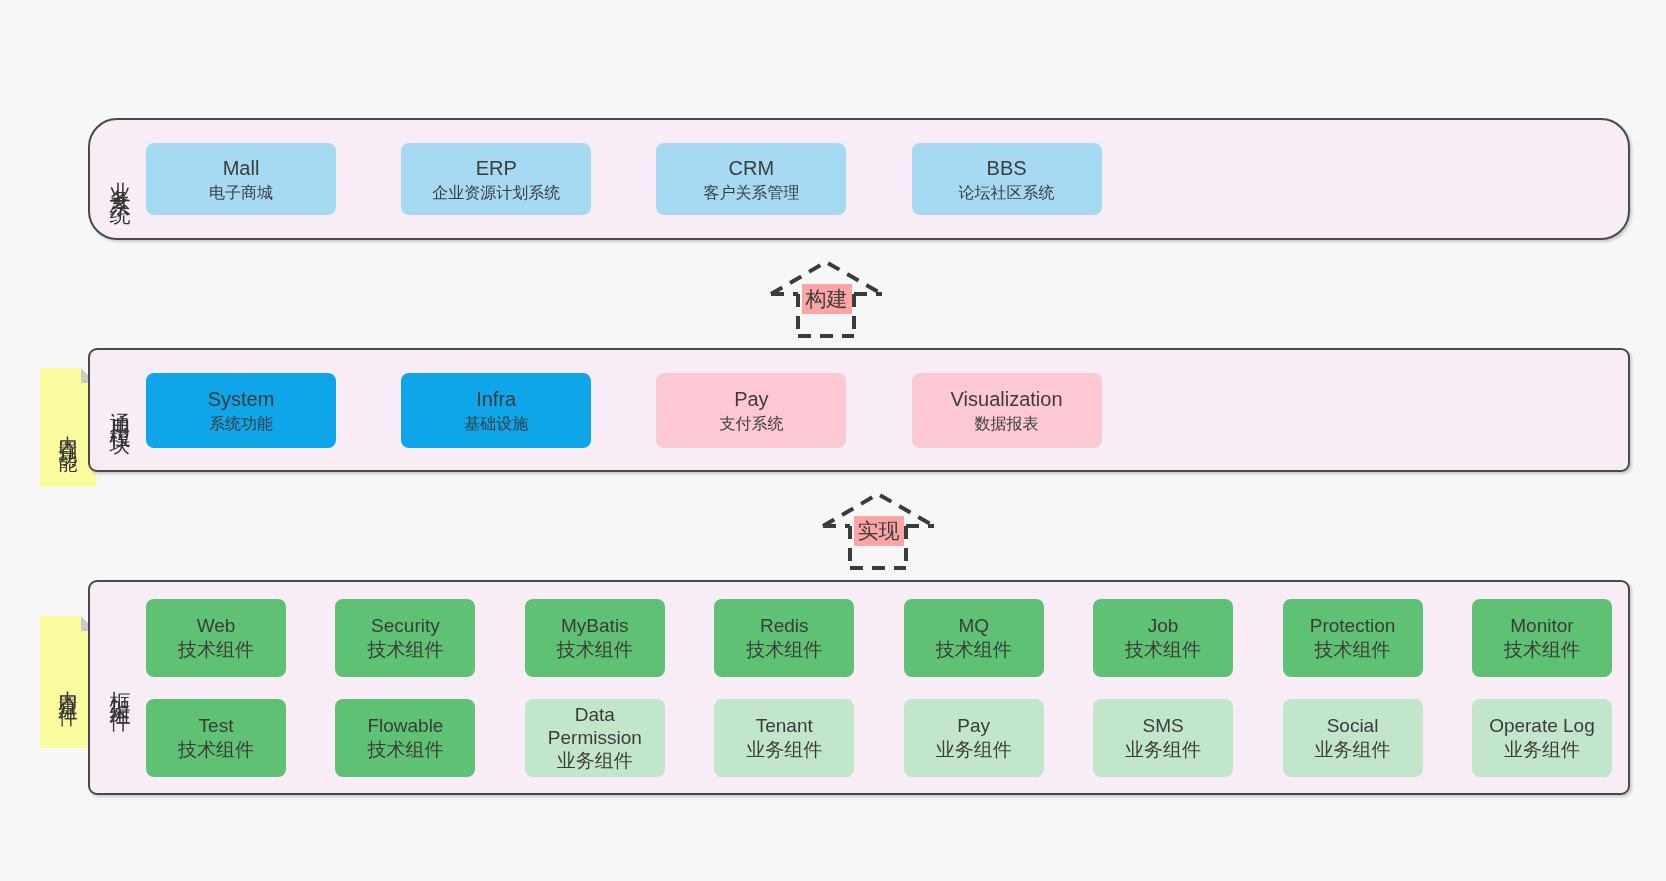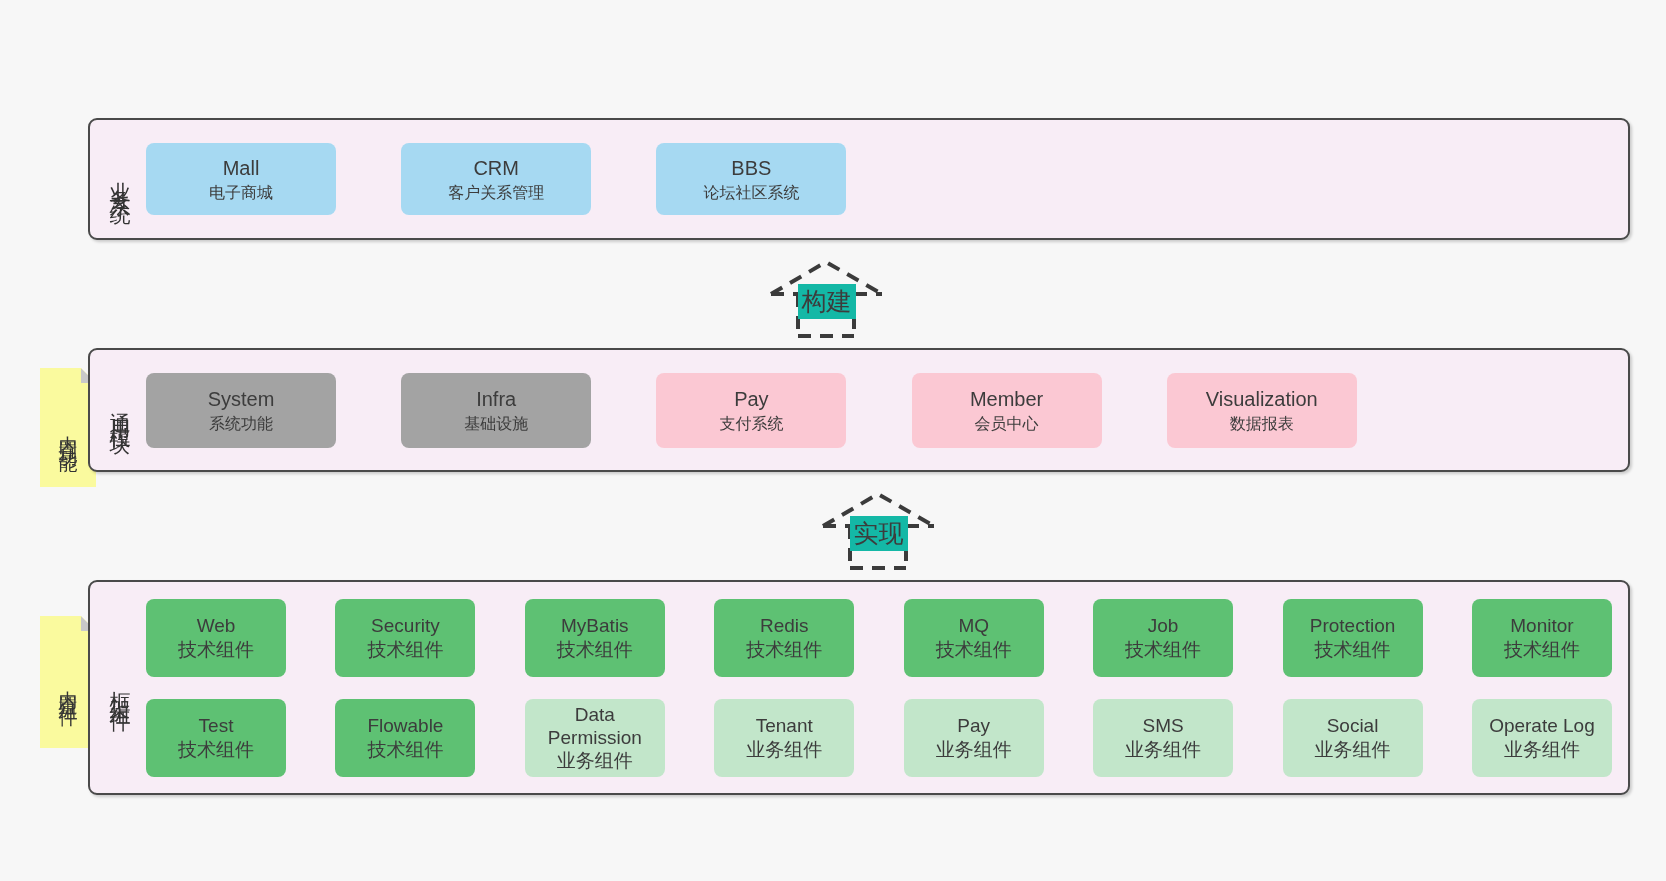--- a/index.html
+++ b/index.html
@@ -18,21 +18,21 @@
   .layer {
     position: absolute;
     left: 88px;
     width: 1542px;
     background: #f8edf6;
     border: 2px solid #4a4a4a;
     border-radius: 9px;
     box-shadow: 2px 2px 3px rgba(0,0,0,0.18);
     z-index: 2;
   }
-  .layer1 { top: 118px; height: 122px; }
+  .layer1 { top: 118px; height: 122px; border-radius: 29px; }
   .layer2 { top: 348px; height: 124px; }
   .layer3 { top: 580px; height: 215px; }
 
   .vlabel {
     position: absolute;
     left: 16px;
     top: 50%;
     transform: translateY(-50%);
     writing-mode: vertical-lr;
     text-orientation: upright;
@@ -67,42 +67,42 @@
     padding: 2px 4px;
   }
   .layer1 .box { height: 72px; }
   .layer2 .box { height: 75px; }
   .layer3 .box { height: 78px; }
   .box-name { font-size: 20px; }
   .box-desc { font-size: 16px; }
   .layer3 .box-name, .layer3 .box-desc { font-size: 19px; line-height: 1.22; }
 
   .b-blue   { background: #a6d9f2; }
-  .b-red    { background: #a3a3a3; }
+  .b-red    { background: #0ea5e9; }
   .b-pink   { background: #fbc8d3; }
   .b-green  { background: #5ec173; }
   .b-lgreen { background: #c2e6ca; }
 
   
   .arrow {
     position: absolute;
     width: 165px;
     height: 88px;
     z-index: 1;
   }
   .arrow1 { left: 744px; top: 252px; }
   .arrow2 { left: 796px; top: 484px; text-decoration: underline; }
   .arrow svg { position: absolute; left: 0; top: 0; }
   .arrow-label {
     position: absolute;
     left: 50%;
     top: 32px;
     transform: translateX(-50%);
-    background: #14b8a6;
-    font-size: 25px;
+    background: #fca5a5;
+    font-size: 21px;
     color: #3c3c3c;
     padding: 1px 4px;
     white-space: nowrap;
   }
 
   
   .note {
     position: absolute;
     left: 40px;
     width: 56px;
@@ -138,20 +138,24 @@
 <div class="canvas">
 
   <section class="layer layer1">
     <div class="vlabel">业务系统</div>
     <div class="layer-content cols6">
       <div class="box b-blue">
         <div class="box-name">Mall</div>
         <div class="box-desc">电子商城</div>
       </div>
       <div class="box b-blue">
+        <div class="box-name">ERP</div>
+        <div class="box-desc">企业资源计划系统</div>
+      </div>
+      <div class="box b-blue">
         <div class="box-name">CRM</div>
         <div class="box-desc">客户关系管理</div>
       </div>
       <div class="box b-blue">
         <div class="box-name">BBS</div>
         <div class="box-desc">论坛社区系统</div>
       </div>
     </div>
   </section>
 
@@ -176,24 +180,20 @@
       </div>
       <div class="box b-red">
         <div class="box-name">Infra</div>
         <div class="box-desc">基础设施</div>
       </div>
       <div class="box b-pink">
         <div class="box-name">Pay</div>
         <div class="box-desc">支付系统</div>
       </div>
       <div class="box b-pink">
-        <div class="box-name">Member</div>
-        <div class="box-desc">会员中心</div>
-      </div>
-      <div class="box b-pink">
         <div class="box-name">Visualization</div>
         <div class="box-desc">数据报表</div>
       </div>
     </div>
   </section>
 
   <div class="arrow arrow2">
     <svg width="165" height="88" viewBox="0 0 165 88">
       <path d="M27 42 L82 10 L138 42 M27 42 H54 M110 42 H138 M54 42 V84 M110 42 V84 M54 84 H110" fill="none" stroke="#3b3b3b" stroke-width="4" stroke-dasharray="13 9"></path>
     </svg>

